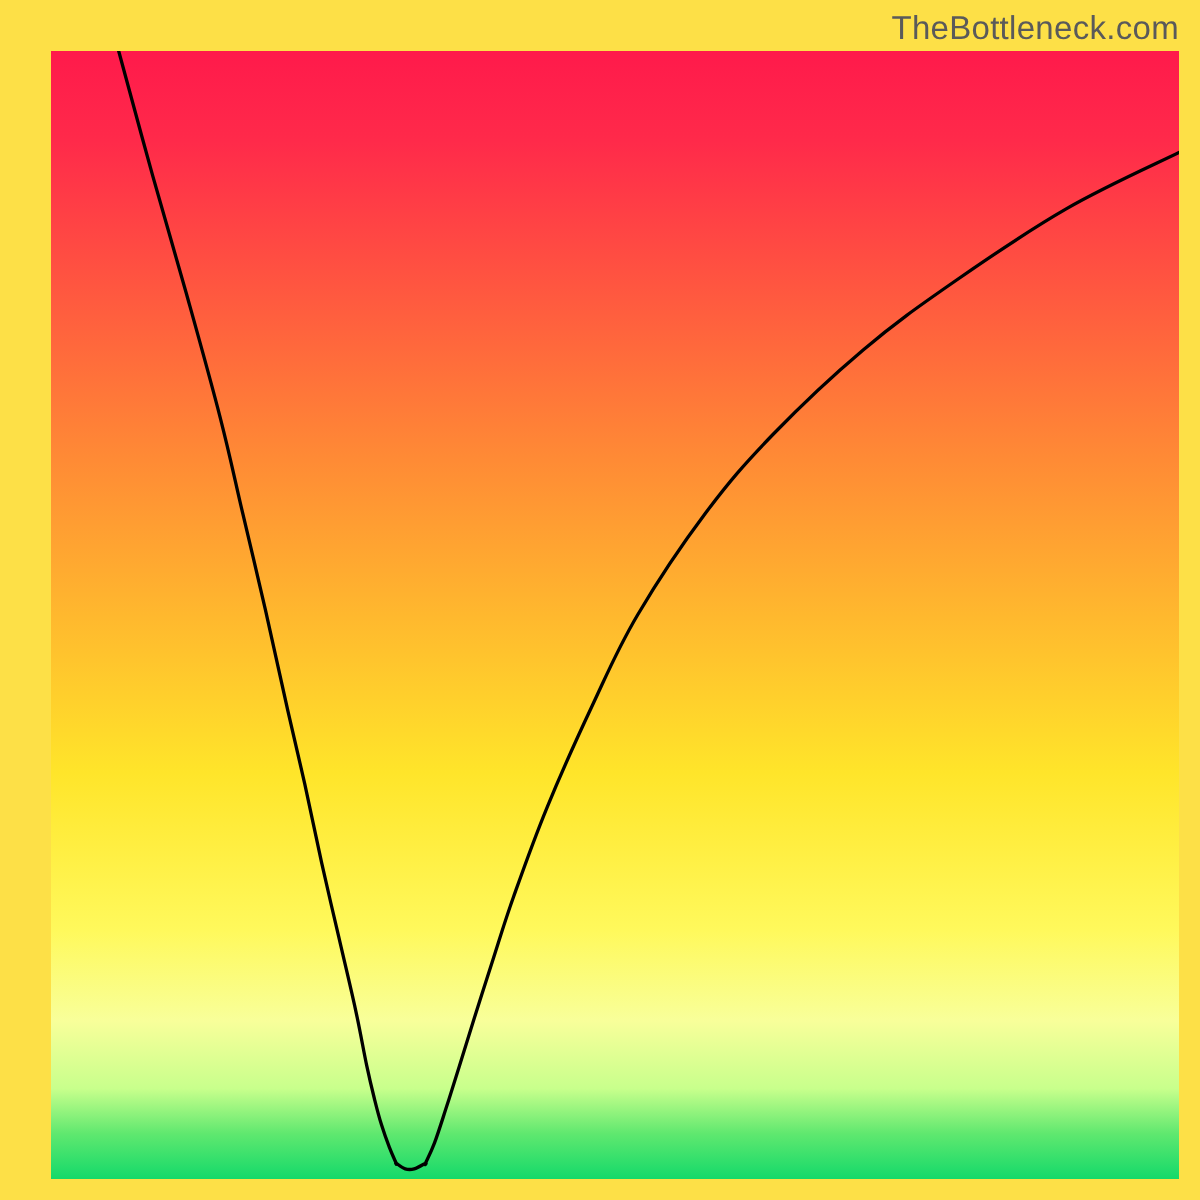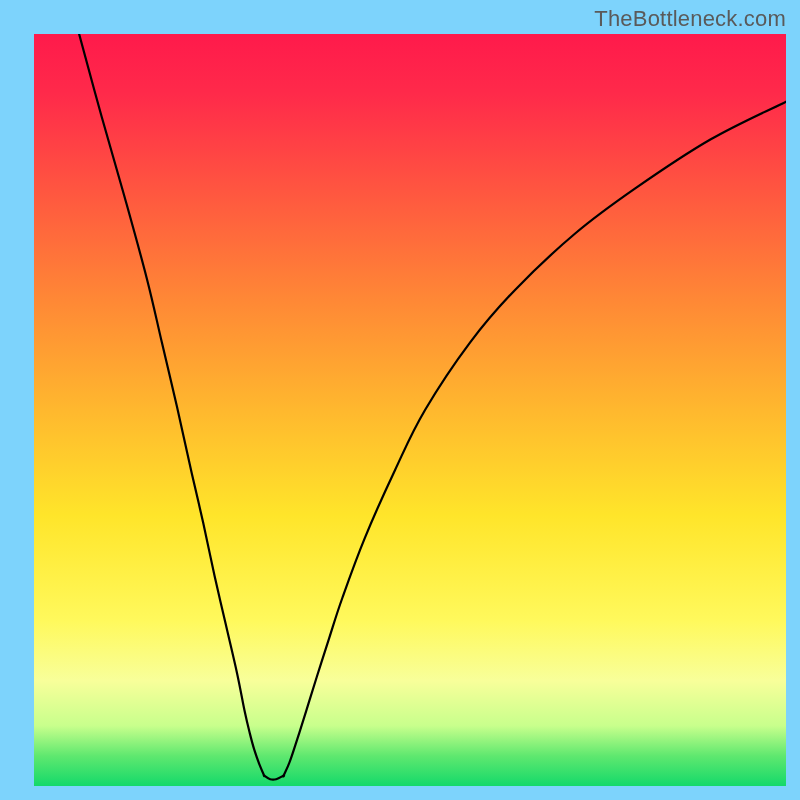--- a/index.html
+++ b/index.html
@@ -8,21 +8,21 @@
     width: 800px;
     height: 800px;
     overflow: hidden;
     background: #000;
     font-family: Arial, Helvetica, sans-serif;
   }
   .frame {
     position: relative;
     width: 800px;
     height: 800px;
-    background: #7dd3fc;
+    background: #fde047;
   }
   .plot {
     position: absolute;
     left: 34px;
     top: 34px;
     width: 752px;
     height: 752px;
     background: linear-gradient(
       to bottom,
       #ff1a4b 0%,

